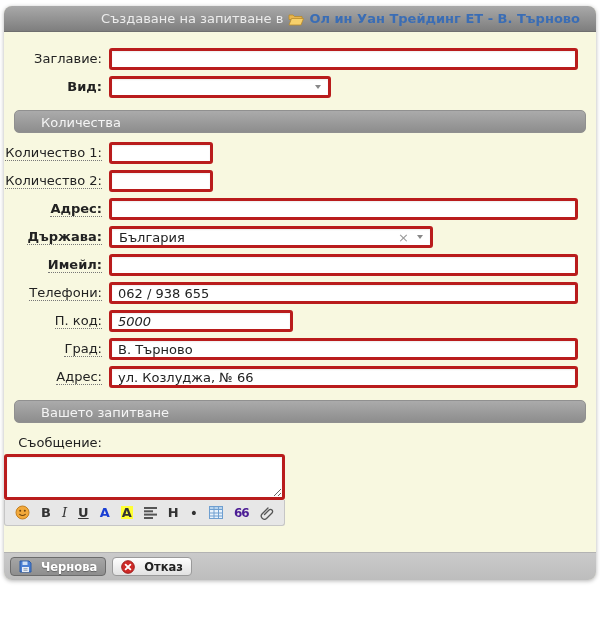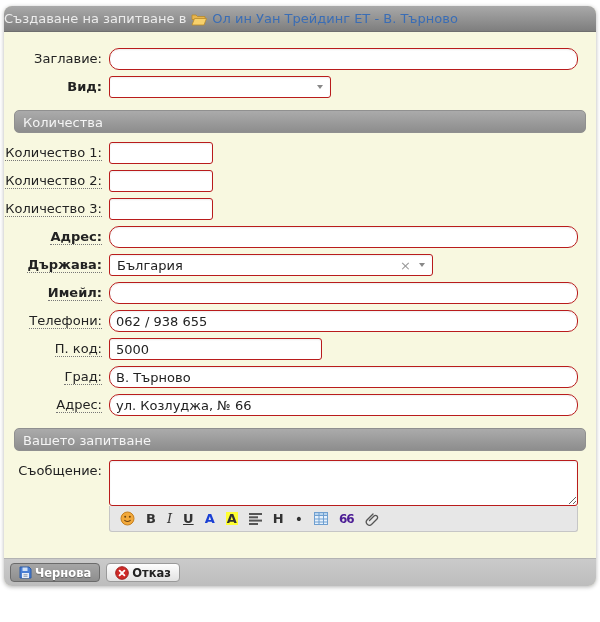--- a/index.html
+++ b/index.html
@@ -2,71 +2,71 @@
 <html><head>
 <meta charset="utf-8">
 <style>
   html,body{margin:0;padding:0;background:#fff;width:600px;height:622px;overflow:hidden;
     font-family:"DejaVu Sans","Liberation Sans",sans-serif;}
   .panel{position:absolute;left:4px;top:6px;width:592px;border-radius:8px;
     box-shadow:0 1px 4px rgba(0,0,0,.3);background:#f8f8e0;}
   
   .titlebar{height:25px;border-radius:8px 8px 0 0;display:flex;align-items:center;
     background:linear-gradient(#a9a9a9,#7e7e7e);border-bottom:1px solid #6f6f6f;
-    padding:0 0;font-size:13px;color:#ececec;gap:5px;}
-  .company-link{color:#3a6db5;text-decoration:none;cursor:pointer;}
+    padding:0 16px;font-size:13px;color:#ececec;gap:5px;justify-content:flex-end;}
+  .company-link{color:#3a6db5;text-decoration:none;cursor:pointer;font-weight:bold;}
   .folder-icon{display:inline-flex;margin-top:1px;}
   
   .form-body{padding:16px 0 20px 0;}
   .row{display:flex;align-items:center;margin:0 0 6px 0;min-height:22px;}
-  .row.top{align-items:flex-start;}
+  .row.top{align-items:flex-start;flex-direction:column;}
   .lbl{width:98px;margin-right:7px;text-align:right;font-size:13px;color:#222;
     line-height:22px;flex:none;}
   .lbl span{white-space:nowrap;}
   .lbl.req span{font-weight:bold;}
   .lbl.dotted span{border-bottom:1px dotted #777;}
   .inp,.combobox,.msg{box-sizing:border-box;height:22px;background:#fff;
-    border:1px solid #b91c1c;border-radius:3px;font-size:13px;color:#222;
+    border:3px solid #b91c1c;border-radius:3px;font-size:13px;color:#222;
     font-family:inherit;box-shadow:inset 0 1px 2px rgba(0,0,0,.07);}
   .inp{padding:0 6px;outline:none;}
-  .w-full{flex:1;margin-right:18px;border-radius:10px;}
+  .w-full{flex:1;margin-right:18px;}
   .w-vid{width:222px;}
   .w-qty{width:104px;}
   .w-country{width:324px;}
-  .w-post{width:213px;}
+  .w-post{width:184px;font-style:italic;}
   .combobox{display:flex;align-items:center;padding:0 7px;cursor:pointer;}
   .combo-value{flex:1;font-size:13px;color:#222;}
   .combo-arrow{width:0;height:0;border-left:3.5px solid transparent;
     border-right:3.5px solid transparent;border-top:4.5px solid #888;flex:none;}
   .combo-clear{color:#9a9a9a;font-size:13px;line-height:1;margin-right:8px;flex:none;cursor:pointer;}
   .combo-clear::before{content:"\00d7";}
   
   .section{height:23px;line-height:23px;margin:12px 10px 9px 10px;border-radius:5px;
     background:linear-gradient(#ababab,#8d8d8d);border:1px solid #909090;
-    color:#f4f4f4;font-size:13px;padding:0 8px;box-sizing:border-box;}
+    color:#f4f4f4;font-size:13px;padding:0 26px;box-sizing:border-box;}
   
   .editor{flex:1;margin-right:18px;}
   .msg{display:block;width:100%;height:46px;resize:both;padding:3px 6px;outline:none;}
   .editor-toolbar{box-sizing:border-box;border:1px solid #c6c6c6;border-top:none;
     background:#e7e7e7;height:26px;display:flex;align-items:center;gap:11px;
     padding:0 10px;border-radius:0 0 3px 3px;}
   .tb-btn{display:inline-flex;align-items:center;justify-content:center;cursor:pointer;
     font-size:13px;color:#333;line-height:1;}
   .tb-bold{font-weight:bold;}
   .tb-italic{font-style:italic;font-family:"DejaVu Serif","Liberation Serif",serif;}
   .tb-under{text-decoration:underline;font-weight:bold;}
   .tb-acolor{color:#1a3fd4;font-weight:bold;}
   .tb-ahigh{background:#ffff33;font-weight:bold;padding:0 1px;}
   .tb-head{font-weight:bold;}
   .tb-bullet{font-size:14px;}
   .tb-quote{color:#4c1d95;font-weight:bold;letter-spacing:-1px;font-size:12px;}
   
   .footer{height:27px;border-radius:0 0 8px 8px;background:linear-gradient(#cacaca,#bdbdbd);
     border-top:1px solid #b3b3b3;display:flex;align-items:center;gap:6px;padding:0 6px;}
-  .btn{display:inline-flex;align-items:center;gap:3px;border-radius:4px;cursor:pointer;
+  .btn{display:inline-flex;align-items:center;gap:9px;border-radius:4px;cursor:pointer;
     font-size:11.5px;font-weight:bold;padding:2px 8px;height:19px;box-sizing:border-box;
     font-family:inherit;}
   .btn-draft{background:linear-gradient(#a6a6a6,#8e8e8e);border:1px solid #6b6b6b;
     color:#fff;text-shadow:0 1px 1px rgba(0,0,0,.35);}
   .btn-cancel{background:linear-gradient(#fefefe,#e2e2e2);border:1px solid #9a9a9a;color:#222;}
   .icon{display:inline-flex;}
 </style>
 </head>
 <body>
 
@@ -99,24 +99,20 @@
     </div>
 
     <div class="section">Количества</div>
 
     <div class="row">
       <label class="lbl dotted"><span>Количество 1:</span></label>
       <input class="inp w-qty" value="" style="">
     </div>
     <div class="row">
       <label class="lbl dotted"><span>Количество 2:</span></label>
-      <input class="inp w-qty" value="" style="">
-    </div>
-    <div class="row">
-      <label class="lbl dotted"><span>Количество 3:</span></label>
       <input class="inp w-qty" value="" style="">
     </div>
 
 
     <div class="row">
       <label class="lbl req dotted"><span>Адрес:</span></label>
       <input class="inp w-full" value="" style="">
     </div>
 
     <div class="row">

